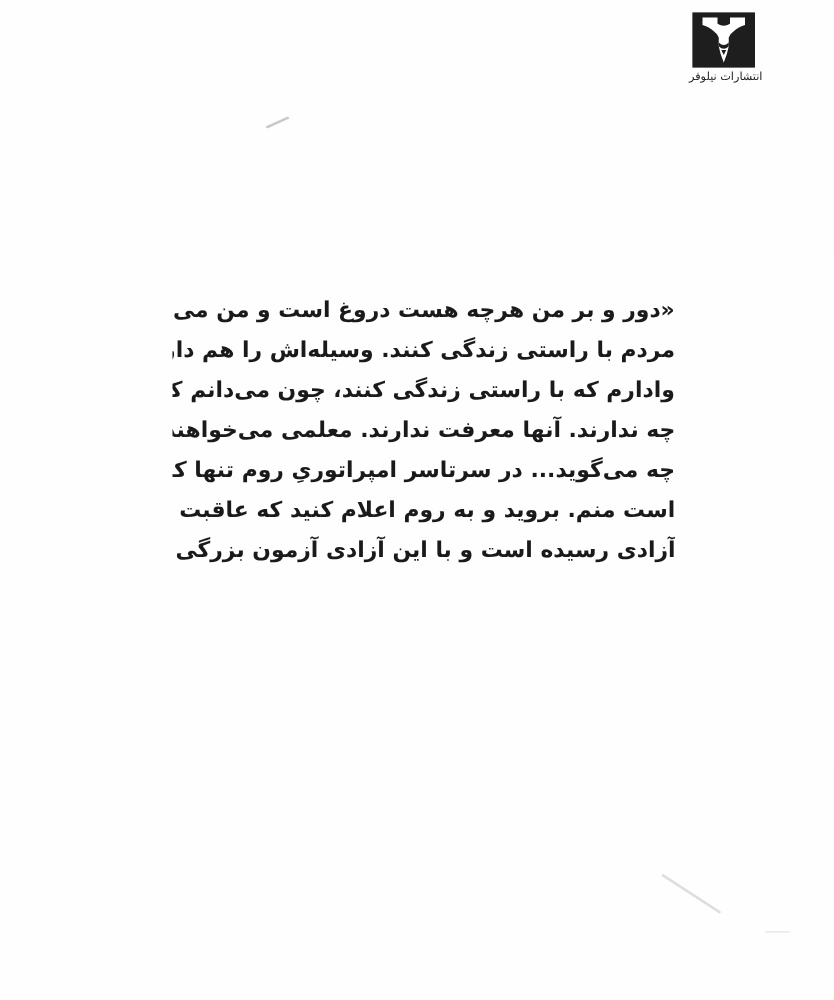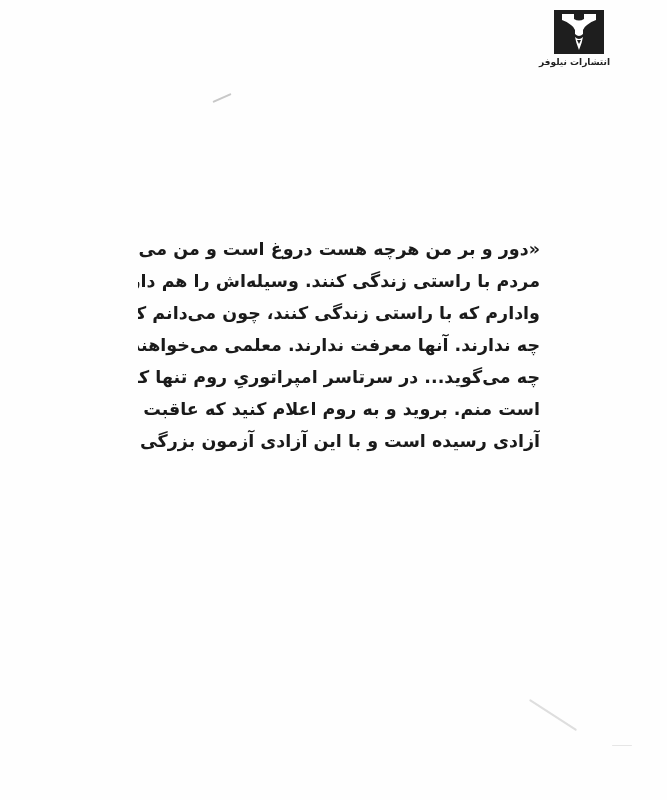--- a/index.html
+++ b/index.html
@@ -40,21 +40,21 @@
       display: block;
     }
     .logo-text {
       position: absolute;
       left: 0;
       top: 47px;
       width: 62px;
       text-align: right;
       direction: rtl;
       font-size: 9px;
-      font-weight: bold;
+      font-weight: normal;
       color: #222;
       white-space: nowrap;
     }
     
     .quote {
       position: absolute;
       left: 138px;
       top: 233px;
       width: 402px;
       direction: rtl;

